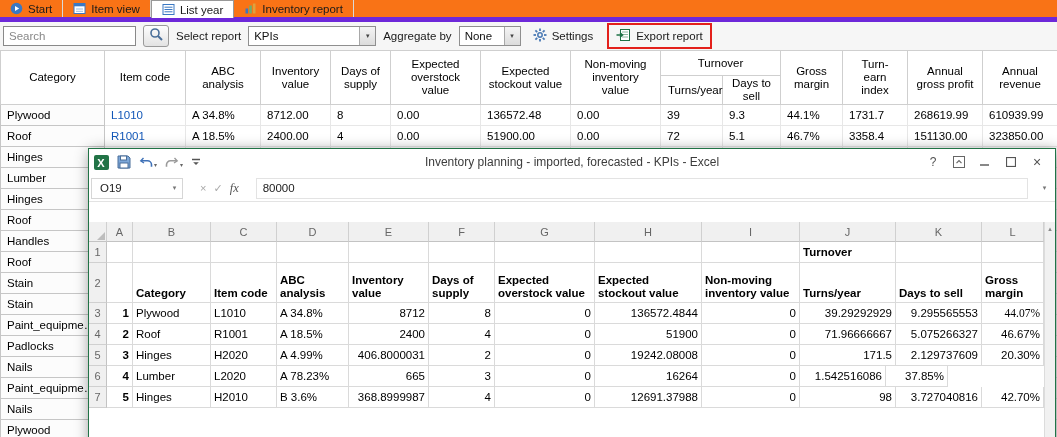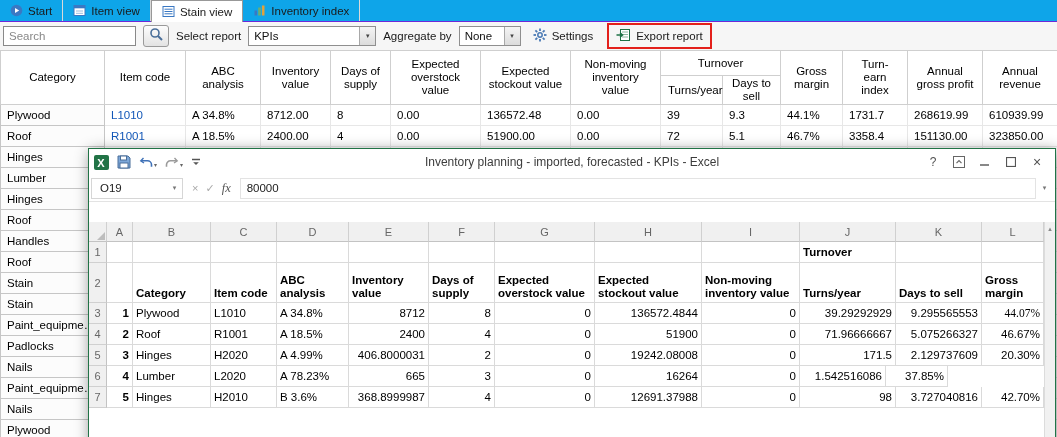--- a/index.html
+++ b/index.html
@@ -2,21 +2,21 @@
 <html><head>
 <meta charset="utf-8">
 <style>
   * { box-sizing: border-box; margin: 0; padding: 0; }
   html, body { width: 1057px; height: 437px; overflow: hidden; }
   body { position: relative; font-family: "Liberation Sans", sans-serif; background: #fff; }
 
   .app { position: absolute; inset: 0; }
 
   
-  .tabbar { height: 22px; background: #0ea5e9; border-bottom: 1px solid #6d28d9; display: flex; align-items: stretch; }
+  .tabbar { height: 22px; background: #f97316; border-bottom: 5px solid #6d28d9; display: flex; align-items: stretch; }
   .tab { display: flex; align-items: center; gap: 5px; padding: 0 10px; font-size: 11.5px; color: #1a1a1a; border-right: 1px solid #d9d9d9; }
   .tab.active { background: #fff; border: 1px solid #989898; border-bottom: none; margin-bottom: -1px; z-index: 2; }
   .ticon { display: flex; }
 
   
   .toolbar { height: 28px; display: flex; align-items: center; gap: 7px; padding: 0 3px; background: #f6f6f6; }
   .search { width: 133px; height: 20px; border: 1px solid #898989; font: 11.5px "Liberation Sans", sans-serif; padding: 0 5px; color: #333; background: #fff; }
   .search::placeholder { color: #888; }
   .icon-btn { width: 26px; height: 22px; border: 1px solid #9a9a9a; border-radius: 3px; background: linear-gradient(#fdfdfd, #e3e3e3); display: flex; align-items: center; justify-content: center; }
   .lbl { font-size: 11.5px; color: #1a1a1a; white-space: nowrap; }
@@ -47,21 +47,21 @@
   .win-controls { margin-left: auto; display: flex; align-items: center; z-index: 2; }
   .wc { width: 26px; height: 22px; display: flex; align-items: center; justify-content: center; font-size: 12px; color: #535353; }
   .wc.close { font-size: 14px; }
 
   .xl-ribbonrow { flex: 0 0 29px; display: flex; align-items: flex-end; border-bottom: 1px solid #e3e3e3; padding-right: 8px; }
   .rtabs { display: flex; align-items: flex-end; }
   .rtab { padding: 6px 12px 7px; font-size: 11.5px; color: #444; letter-spacing: .2px; }
   .rtab.file { background: #217346; color: #fff; margin-right: 3px; padding: 6px 17px 7px; }
   .signin { margin-left: auto; font-size: 11.5px; color: #444; padding-bottom: 7px; }
 
-  .xl-formulabar { flex: 0 0 27px; display: flex; align-items: center; border-bottom: 1px solid #e3e3e3; padding: 0 2px; }
+  .xl-formulabar { flex: 0 0 27px; display: flex; align-items: center; border-bottom: 1px solid #e3e3e3; padding: 0 2px; gap: 8px; }
   .namebox { width: 92px; height: 21px; border: 1px solid #d6d6d6; display: flex; align-items: center; font-size: 11.5px; color: #222; padding-left: 8px; }
   .nb-arrow { margin-left: auto; width: 15px; font-size: 7px; color: #777; text-align: center; }
   .fx-btns { display: flex; align-items: center; gap: 7px; padding: 0 9px; }
   .fxb { color: #a8a8a8; font-size: 11px; }
   .fxb.fx { font-family: "Liberation Serif", serif; font-style: italic; color: #555; font-size: 12.5px; }
   .formula-input { flex: 1; height: 21px; border: 1px solid #e3e3e3; background: #fff; display: flex; align-items: center; font-size: 11.5px; color: #222; padding-left: 6px; }
   .fb-chevron { width: 17px; text-align: center; font-size: 7px; color: #777; }
 
   .xl-gap { flex: 0 0 20px; }
   .xl-sheet { flex: 1; position: relative; overflow: hidden; }
@@ -105,31 +105,31 @@
       </div>
       <div class="tab active">
         <span class="ticon">
           <svg width="13" height="13" viewBox="0 0 13 13">
             <rect x="1" y="1.5" width="11" height="10" fill="#fff" stroke="#3a78c3"></rect>
             <line x1="2.5" y1="4.2" x2="10.5" y2="4.2" stroke="#3a78c3"></line>
             <line x1="2.5" y1="6.5" x2="10.5" y2="6.5" stroke="#3a78c3"></line>
             <line x1="2.5" y1="8.8" x2="10.5" y2="8.8" stroke="#3a78c3"></line>
           </svg>
         </span>
-        <span class="tlabel">Stain view</span>
+        <span class="tlabel">List year</span>
       </div>
       <div class="tab">
         <span class="ticon">
           <svg width="13" height="13" viewBox="0 0 13 13">
             <rect x="1.5" y="6.5" width="2.6" height="5" fill="#3a78c3"></rect>
             <rect x="5.2" y="3.5" width="2.6" height="8" fill="#6fae6f"></rect>
             <rect x="8.9" y="1.5" width="2.6" height="10" fill="#e0a23c"></rect>
           </svg>
         </span>
-        <span class="tlabel">Inventory index</span>
+        <span class="tlabel">Inventory report</span>
       </div>
     </div>
 
   <div class="toolbar">
     <input class="search" placeholder="Search" style="">
     <button class="icon-btn">
       <span><svg width="15" height="15" viewBox="0 0 15 15">
             <circle cx="6" cy="6" r="4" fill="none" stroke="#4a6f9a" stroke-width="1.6"></circle>
             <line x1="9" y1="9" x2="13" y2="13" stroke="#4a6f9a" stroke-width="2"></line>
           </svg></span>

